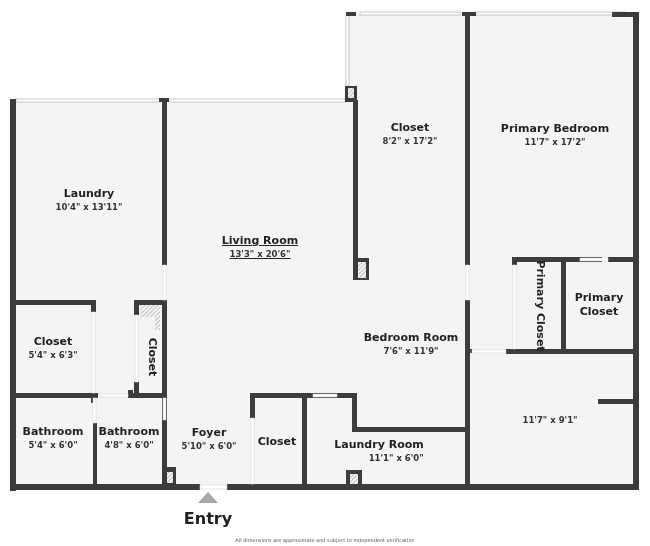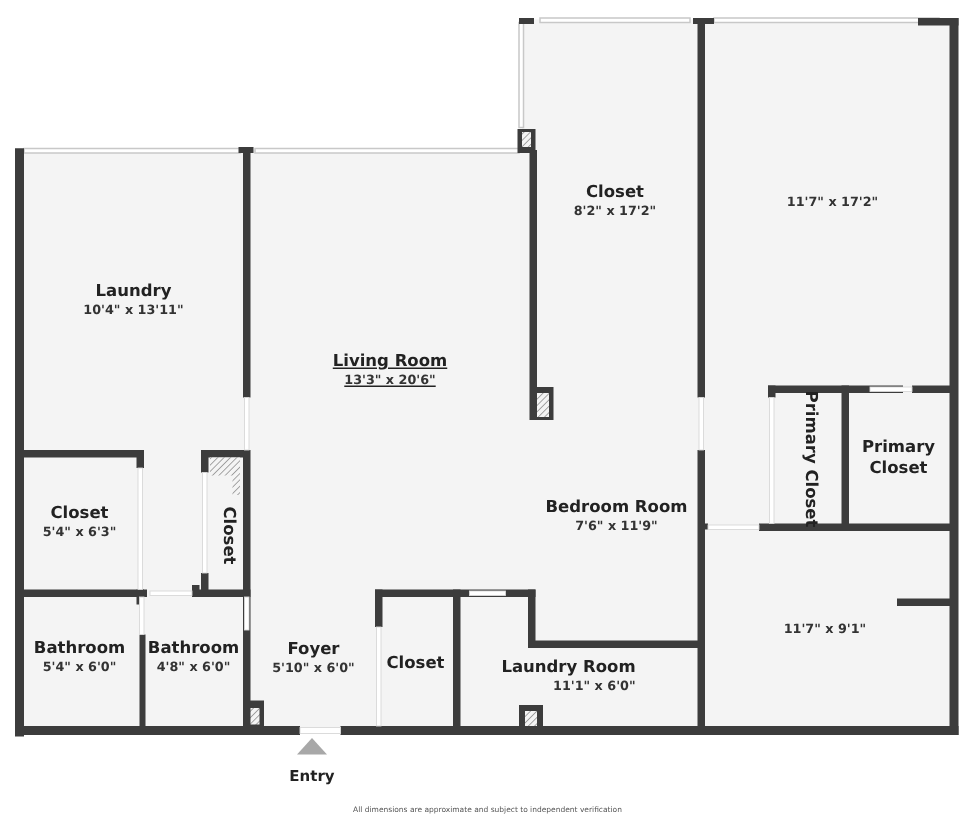--- a/index.html
+++ b/index.html
@@ -2,21 +2,21 @@
 <html><head>
 <meta charset="utf-8">
 <style>
   html, body { margin:0; padding:0; background:#ffffff; }
   body { width:650px; height:546px; position:relative; overflow:hidden; font-family:"DejaVu Sans", sans-serif; }
   #plan { position:absolute; left:0; top:0; width:650px; height:546px; }
   .room-label { position:absolute; text-align:center; color:#222; transform:translate(-50%,-50%); white-space:nowrap; }
   .room-name { font-weight:bold; font-size:11px; line-height:14px; display:block; }
   .room-dim { font-weight:bold; font-size:8.5px; line-height:12px; display:block; color:#333; }
   .vert { transform:translate(-50%,-50%) rotate(90deg); }
-  .entry-label { position:absolute; left:208px; top:518px; transform:translate(-50%,-50%); font-weight:bold; font-size:10px; color:#222;text-align:center; }
+  .entry-label { position:absolute; left:208px; top:518px; transform:translate(-50%,-50%); font-weight:bold; font-size:16px; color:#222;text-align:center; }
   .disclaimer { position:absolute; left:325px; top:540px; transform:translate(-50%,-50%); font-size:5px; color:#555; white-space:nowrap; }
 </style>
 </head>
 <body>
 
 <svg id="plan" viewBox="0 0 650 546" width="650" height="546" xmlns="http://www.w3.org/2000/svg">
   <defs>
     <pattern id="hatch" width="3" height="3" patternUnits="userSpaceOnUse" patternTransform="rotate(45)">
       <rect width="3" height="3" fill="#f4f4f4"></rect>
       <line x1="0" y1="0" x2="0" y2="3" stroke="#8a8a8a" stroke-width="1"></line>
@@ -129,20 +129,21 @@
 </div>
 <div class="room-label" style="left:260px;top:247px;text-decoration:underline;">
   <span class="room-name">Living Room</span>
   <span class="room-dim">13'3" x 20'6"</span>
 </div>
 <div class="room-label" style="left:410px;top:134px;">
   <span class="room-name">Closet</span>
   <span class="room-dim">8'2" x 17'2"</span>
 </div>
 <div class="room-label" style="left:555px;top:135px;">
+  <span class="room-name">Primary Bedroom</span>
   <span class="room-dim">11'7" x 17'2"</span>
 </div>
 <div class="room-label" style="left:53px;top:348px;">
   <span class="room-name">Closet</span>
   <span class="room-dim">5'4" x 6'3"</span>
 </div>
 <div class="room-label vert" style="left:152px;top:357px;">
   <span class="room-name">Closet</span>
 </div>
 <div class="room-label vert" style="left:540px;top:306px;">

